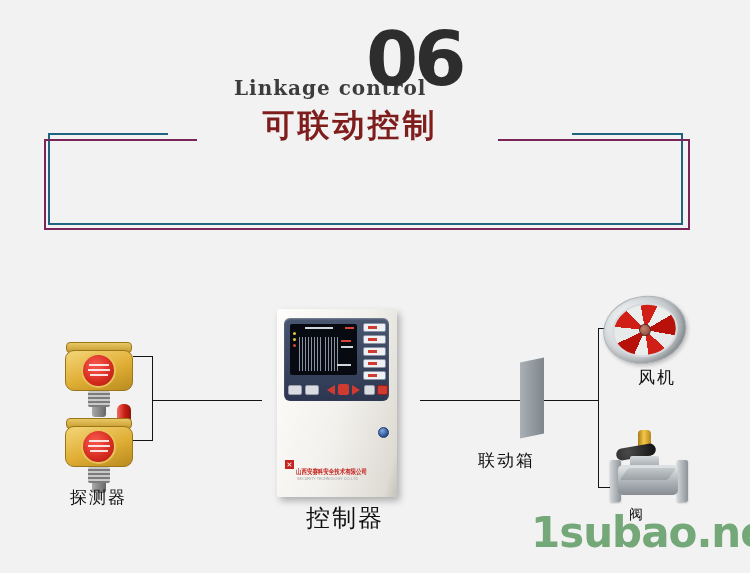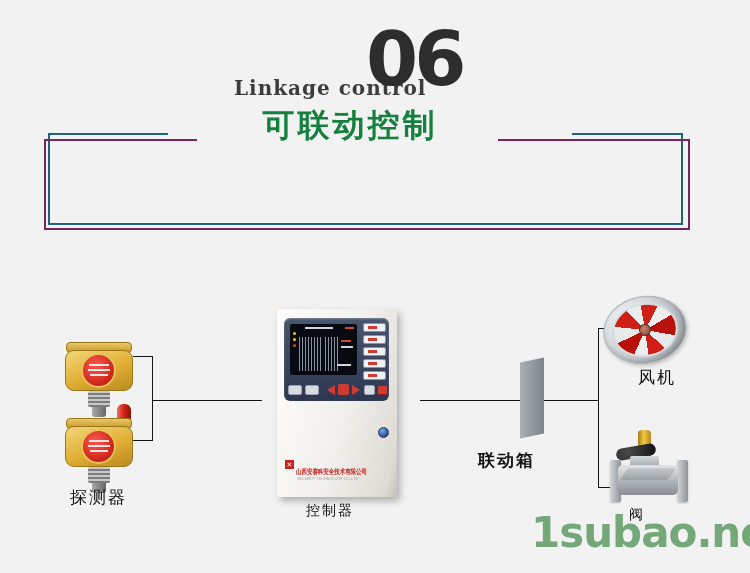--- a/index.html
+++ b/index.html
@@ -16,21 +16,21 @@
     left:234px; top:76px; font-family:"DejaVu Serif", serif;
     font-size:20px; font-weight:600; color:#3c3c3c; letter-spacing:1px;
   }
   .big-number {
     left:366px; top:22px; font-family:"DejaVu Sans", sans-serif;
     font-size:75px; font-weight:900; color:#2d2d2d; letter-spacing:-4px;
     line-height:1;
   }
   .main-title {
     left:0; top:104px; width:700px; text-align:center;
-    font-size:32px; font-weight:bold; color:#15803d; letter-spacing:3px;
+    font-size:32px; font-weight:bold; color:#7f1d1d; letter-spacing:3px;
   }
 
   
   .frame { border:2px solid; border-top:none; background:transparent; }
   .frame-teal  { left:48px; top:133px; width:635px; height:92px; border-color:#20637e; }
   .frame-purple{ left:44px; top:139px; width:646px; height:91px; border-color:#7a2557; }
   .frame-seg { height:2px; }
   .seg-teal   { background:#20637e; top:133px; }
   .seg-purple { background:#7a2557; top:139px; }
   .desc-text {
@@ -319,26 +319,26 @@
       <div class="tri tri-right" style="left:68px;"></div>
       <div class="ctrl-btn" style="left:80px; width:11px;"></div>
       <div class="ctrl-btn red" style="left:93px; width:11px;"></div>
     </div>
     <div class="ctrl-lock"></div>
     <div class="ctrl-logo">
       <span class="logo-mark">✕</span><span class="logo-cn">山西安赛科安全技术有限公司</span>
       <div class="logo-en">SECURITY TECHNOLOGY CO.,LTD</div>
     </div>
   </div>
-  <div class="abs node-label" style="left:306px; top:502px; font-size:14px;">控制器</div>
+  <div class="abs node-label" style="left:306px; top:502px; font-size:24px;">控制器</div>
 
   <div class="abs linkbox">
     <div class="lb-side"></div>
   </div>
-  <div class="abs node-label" style="left:478px; top:449px;font-weight:bold;">联动箱</div>
+  <div class="abs node-label" style="left:478px; top:449px;">联动箱</div>
 
   <div class="abs fan">
     <div class="fan-housing"></div>
     <div class="fan-inner"></div>
     <div class="fan-hub"></div>
   </div>
   <div class="abs node-label" style="left:638px; top:366px;">风机</div>
 
   <div class="abs valve">
     <div class="vl-coil"></div>

